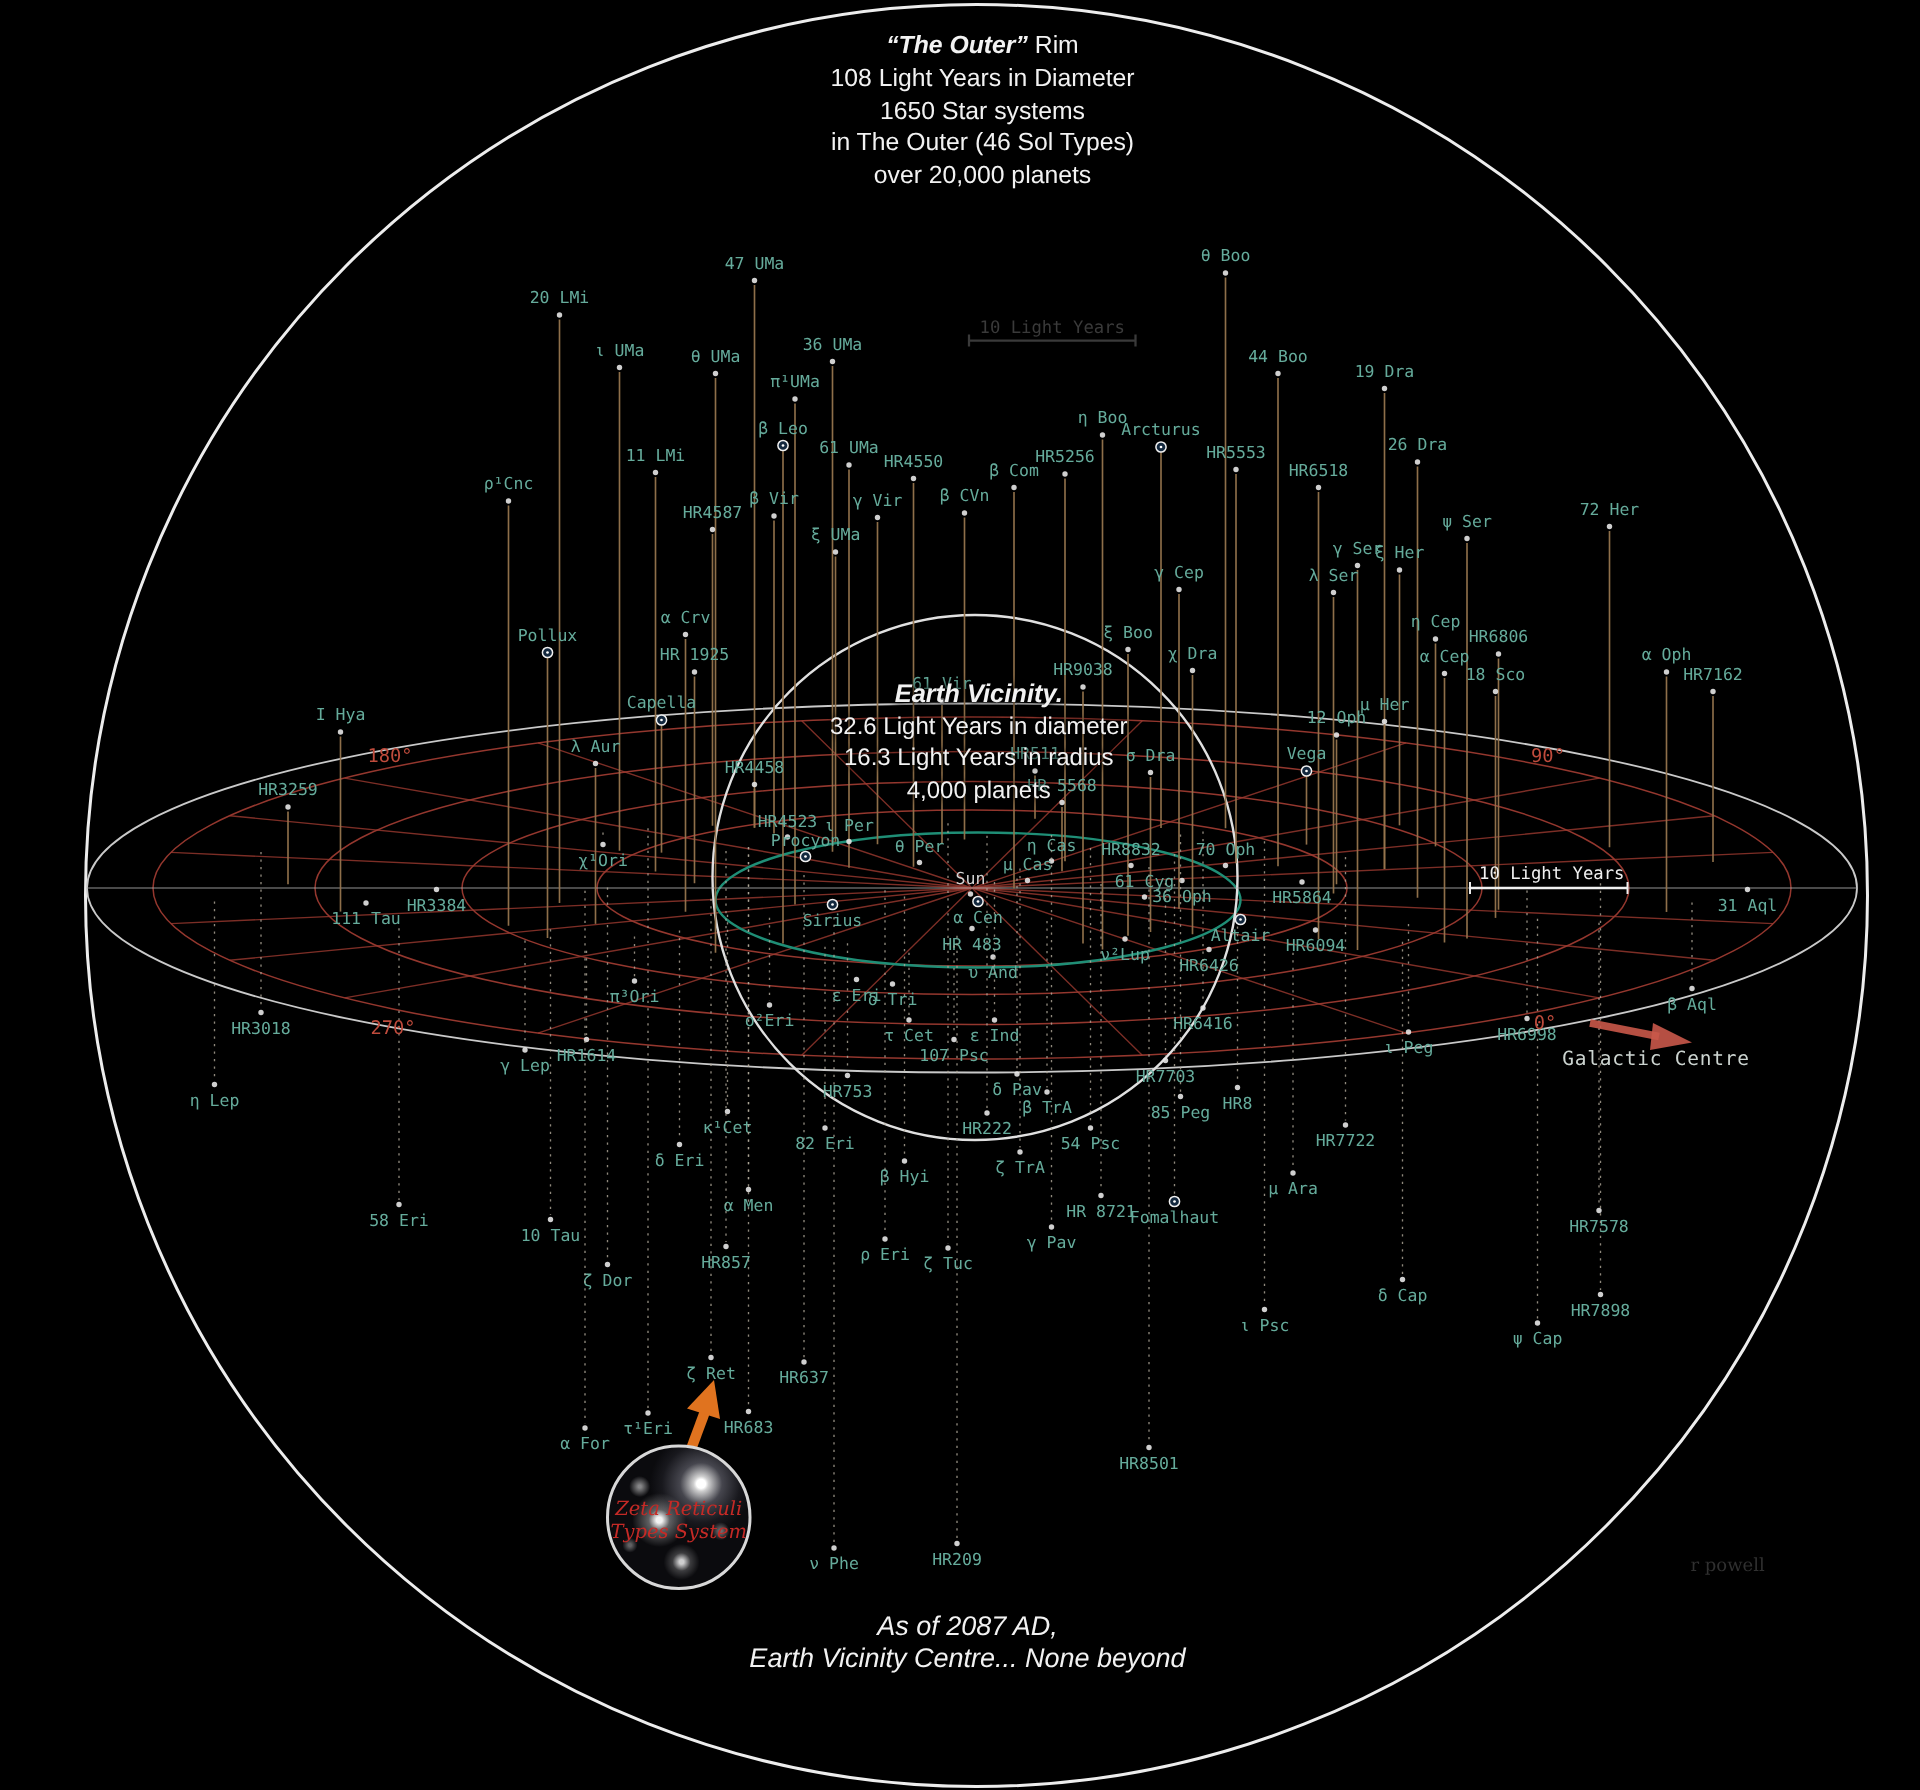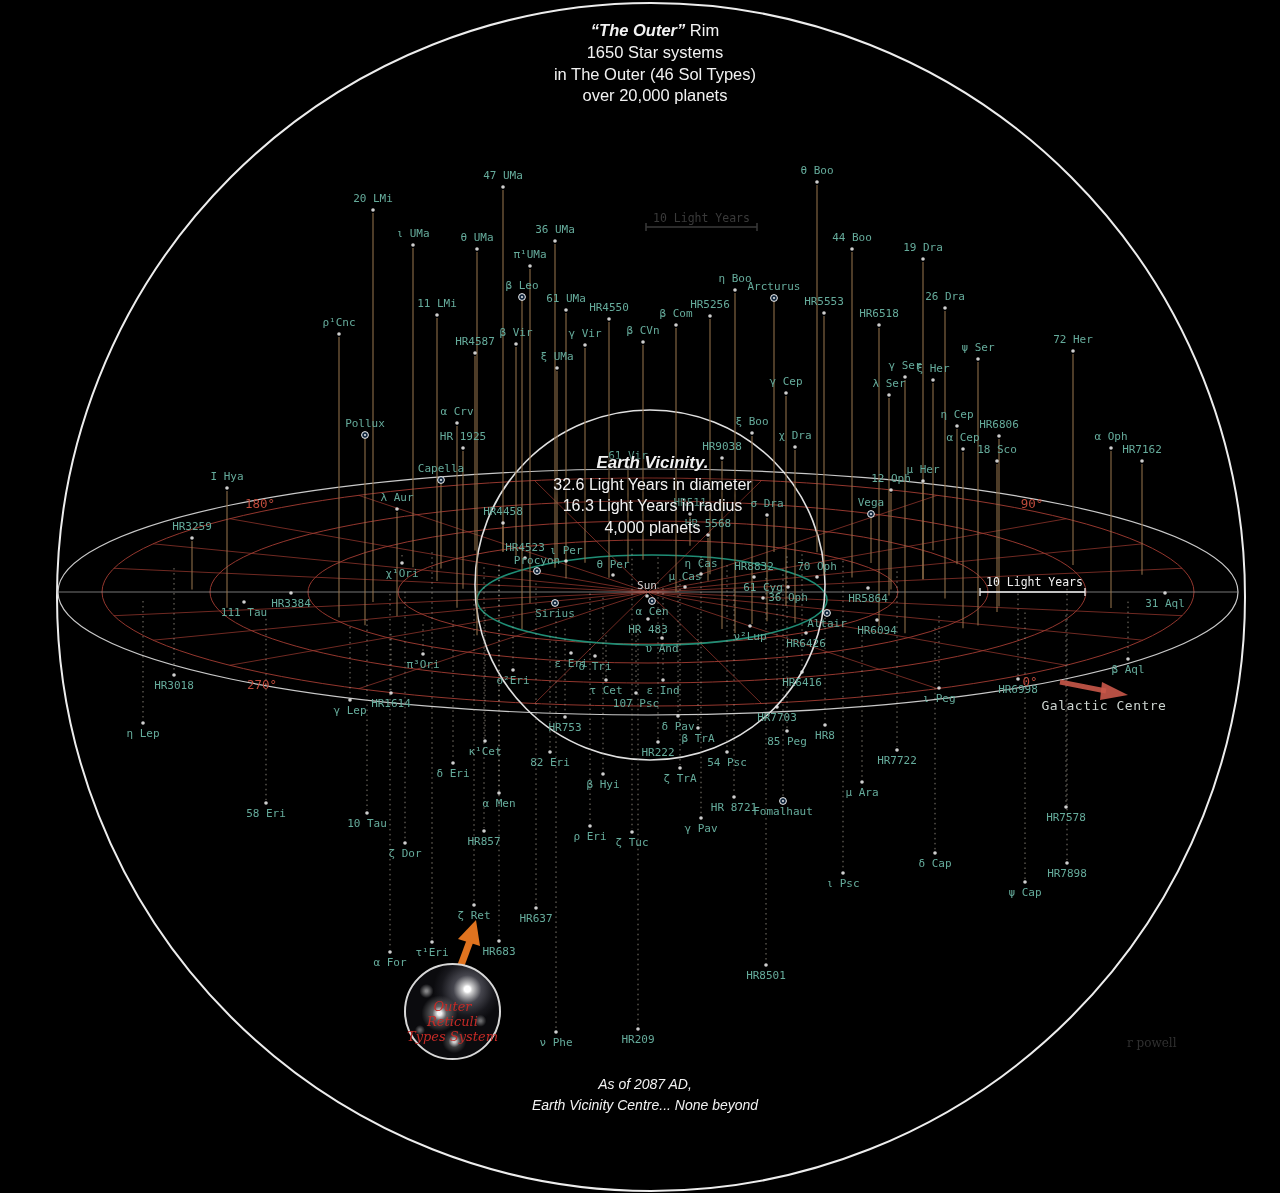--- a/index.html
+++ b/index.html
@@ -5,21 +5,21 @@
   html,body{margin:0;padding:0;background:#000;}
   #stage{position:relative;width:1280px;height:1193px;background:#000;overflow:hidden;
          font-family:"Liberation Sans",sans-serif;}
   #sky{position:absolute;left:0;top:0;}
   .abs{position:absolute;}
   .tblock{color:#f2f2f2;text-align:center;}
   #title-block{top:20px;left:450px;width:410px;font-size:16.5px;line-height:21.8px;}
   #title-block .tq{font-weight:bold;font-style:italic;}
   #ev-block{top:452px;left:430px;width:445px;font-size:16px;line-height:21.5px;text-shadow:0 0 4px #000,0 0 8px #000;}
   #ev-block .evh{font-weight:bold;font-style:italic;font-size:17px;}
-  #footer-block{top:1074px;left:355px;width:580px;font-style:italic;font-size:14px;line-height:21px;}
+  #footer-block{top:1074px;left:355px;width:580px;font-style:italic;font-size:18px;line-height:21px;}
   #inset{top:963px;left:404px;width:97px;height:97px;border-radius:50%;
     border:2px solid #d8d8d8;box-sizing:border-box;
     background:
       radial-gradient(circle at 66% 26%, #ffffff 0 3px, rgba(255,255,255,.8) 5px, rgba(205,205,225,.3) 14px, rgba(120,120,140,.12) 26px, transparent 34px),
       radial-gradient(circle at 36% 52%, rgba(255,255,255,.95) 0 2px, rgba(255,255,255,.35) 7px, transparent 18px),
       radial-gradient(circle at 52% 82%, rgba(255,255,255,.8) 0 1.5px, rgba(255,255,255,.2) 6px, transparent 12px),
       radial-gradient(circle at 22% 28%, rgba(255,255,255,.5) 0 1px, transparent 7px),
       radial-gradient(circle at 80% 60%, rgba(255,255,255,.4) 0 1px, transparent 6px),
       radial-gradient(circle at 15% 70%, rgba(255,255,255,.35) 0 1px, transparent 5px),
       #0b0b0e;}
@@ -727,38 +727,39 @@
       <polygon points="1102,682 1128,695 1100,700" fill="#c9584a" opacity="0.9"></polygon>
       <text x="1104" y="710" fill="#ccd4d0" font-size="13" text-anchor="middle" letter-spacing="0.5" font-family="&quot;DejaVu Sans Mono&quot;, monospace">Galactic Centre</text>
       <line x1="457" y1="976" x2="470" y2="941" stroke="#e0731f" stroke-width="7"></line>
       <polygon points="476,920 458,939 480,946" fill="#e0731f"></polygon>
     </svg>
 
   <div id="title-block" class="abs tblock">
     <div>
       <span class="tq">“The Outer”</span><span> Rim</span>
     </div>
+    <div>108 Light Years in Diameter</div>
     <div>1650 Star systems</div>
     <div>in The Outer (46 Sol Types)</div>
     <div>over 20,000 planets</div>
   </div>
 
   <div id="ev-block" class="abs tblock">
     <div class="evh">Earth Vicinity.</div>
     <div>32.6 Light Years in diameter</div>
     <div>16.3 Light Years in radius</div>
     <div>4,000 planets</div>
   </div>
 
   <div id="footer-block" class="abs tblock">
     <div>As of 2087 AD,</div>
     <div>Earth Vicinity Centre... None beyond</div>
   </div>
 
   <div id="inset" class="abs">
     <div class="itext">
-      <div>Outer Reticuli</div>
+      <div>Zeta Reticuli</div>
       <div>Types System</div>
     </div>
   </div>
 
   <div id="signature" class="abs">r powell</div>
 </div>
 
 </body></html>

